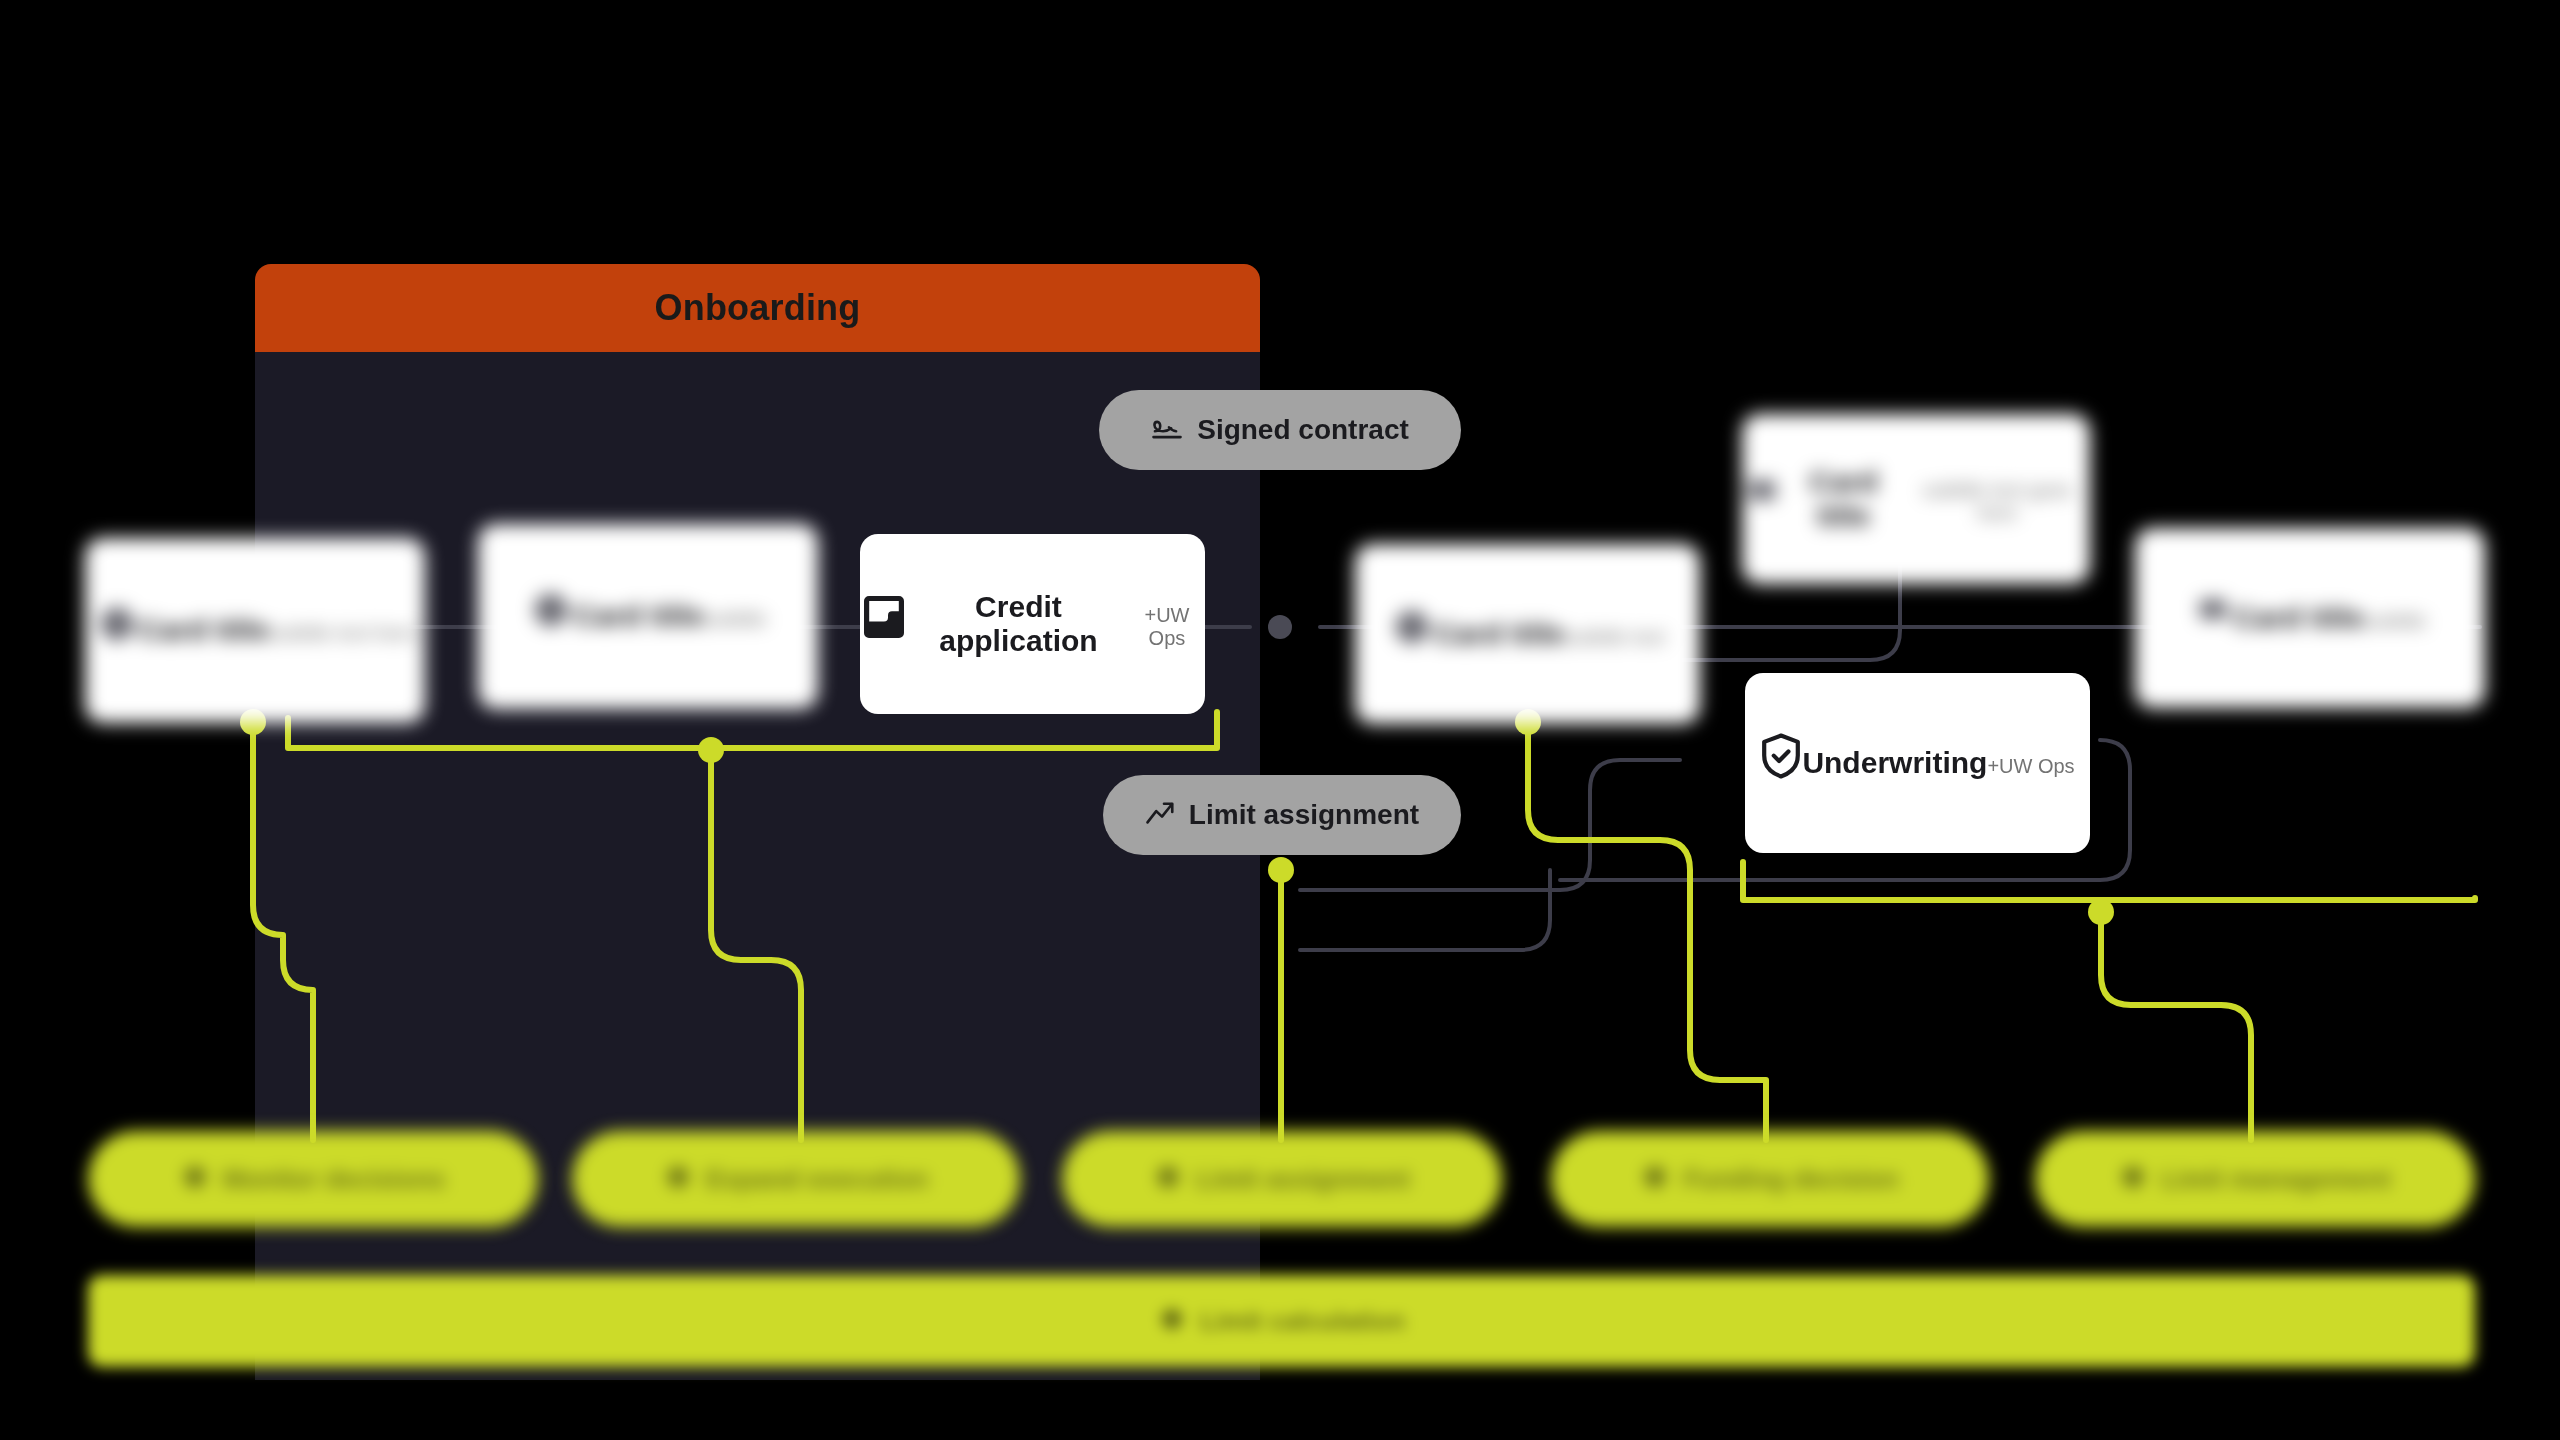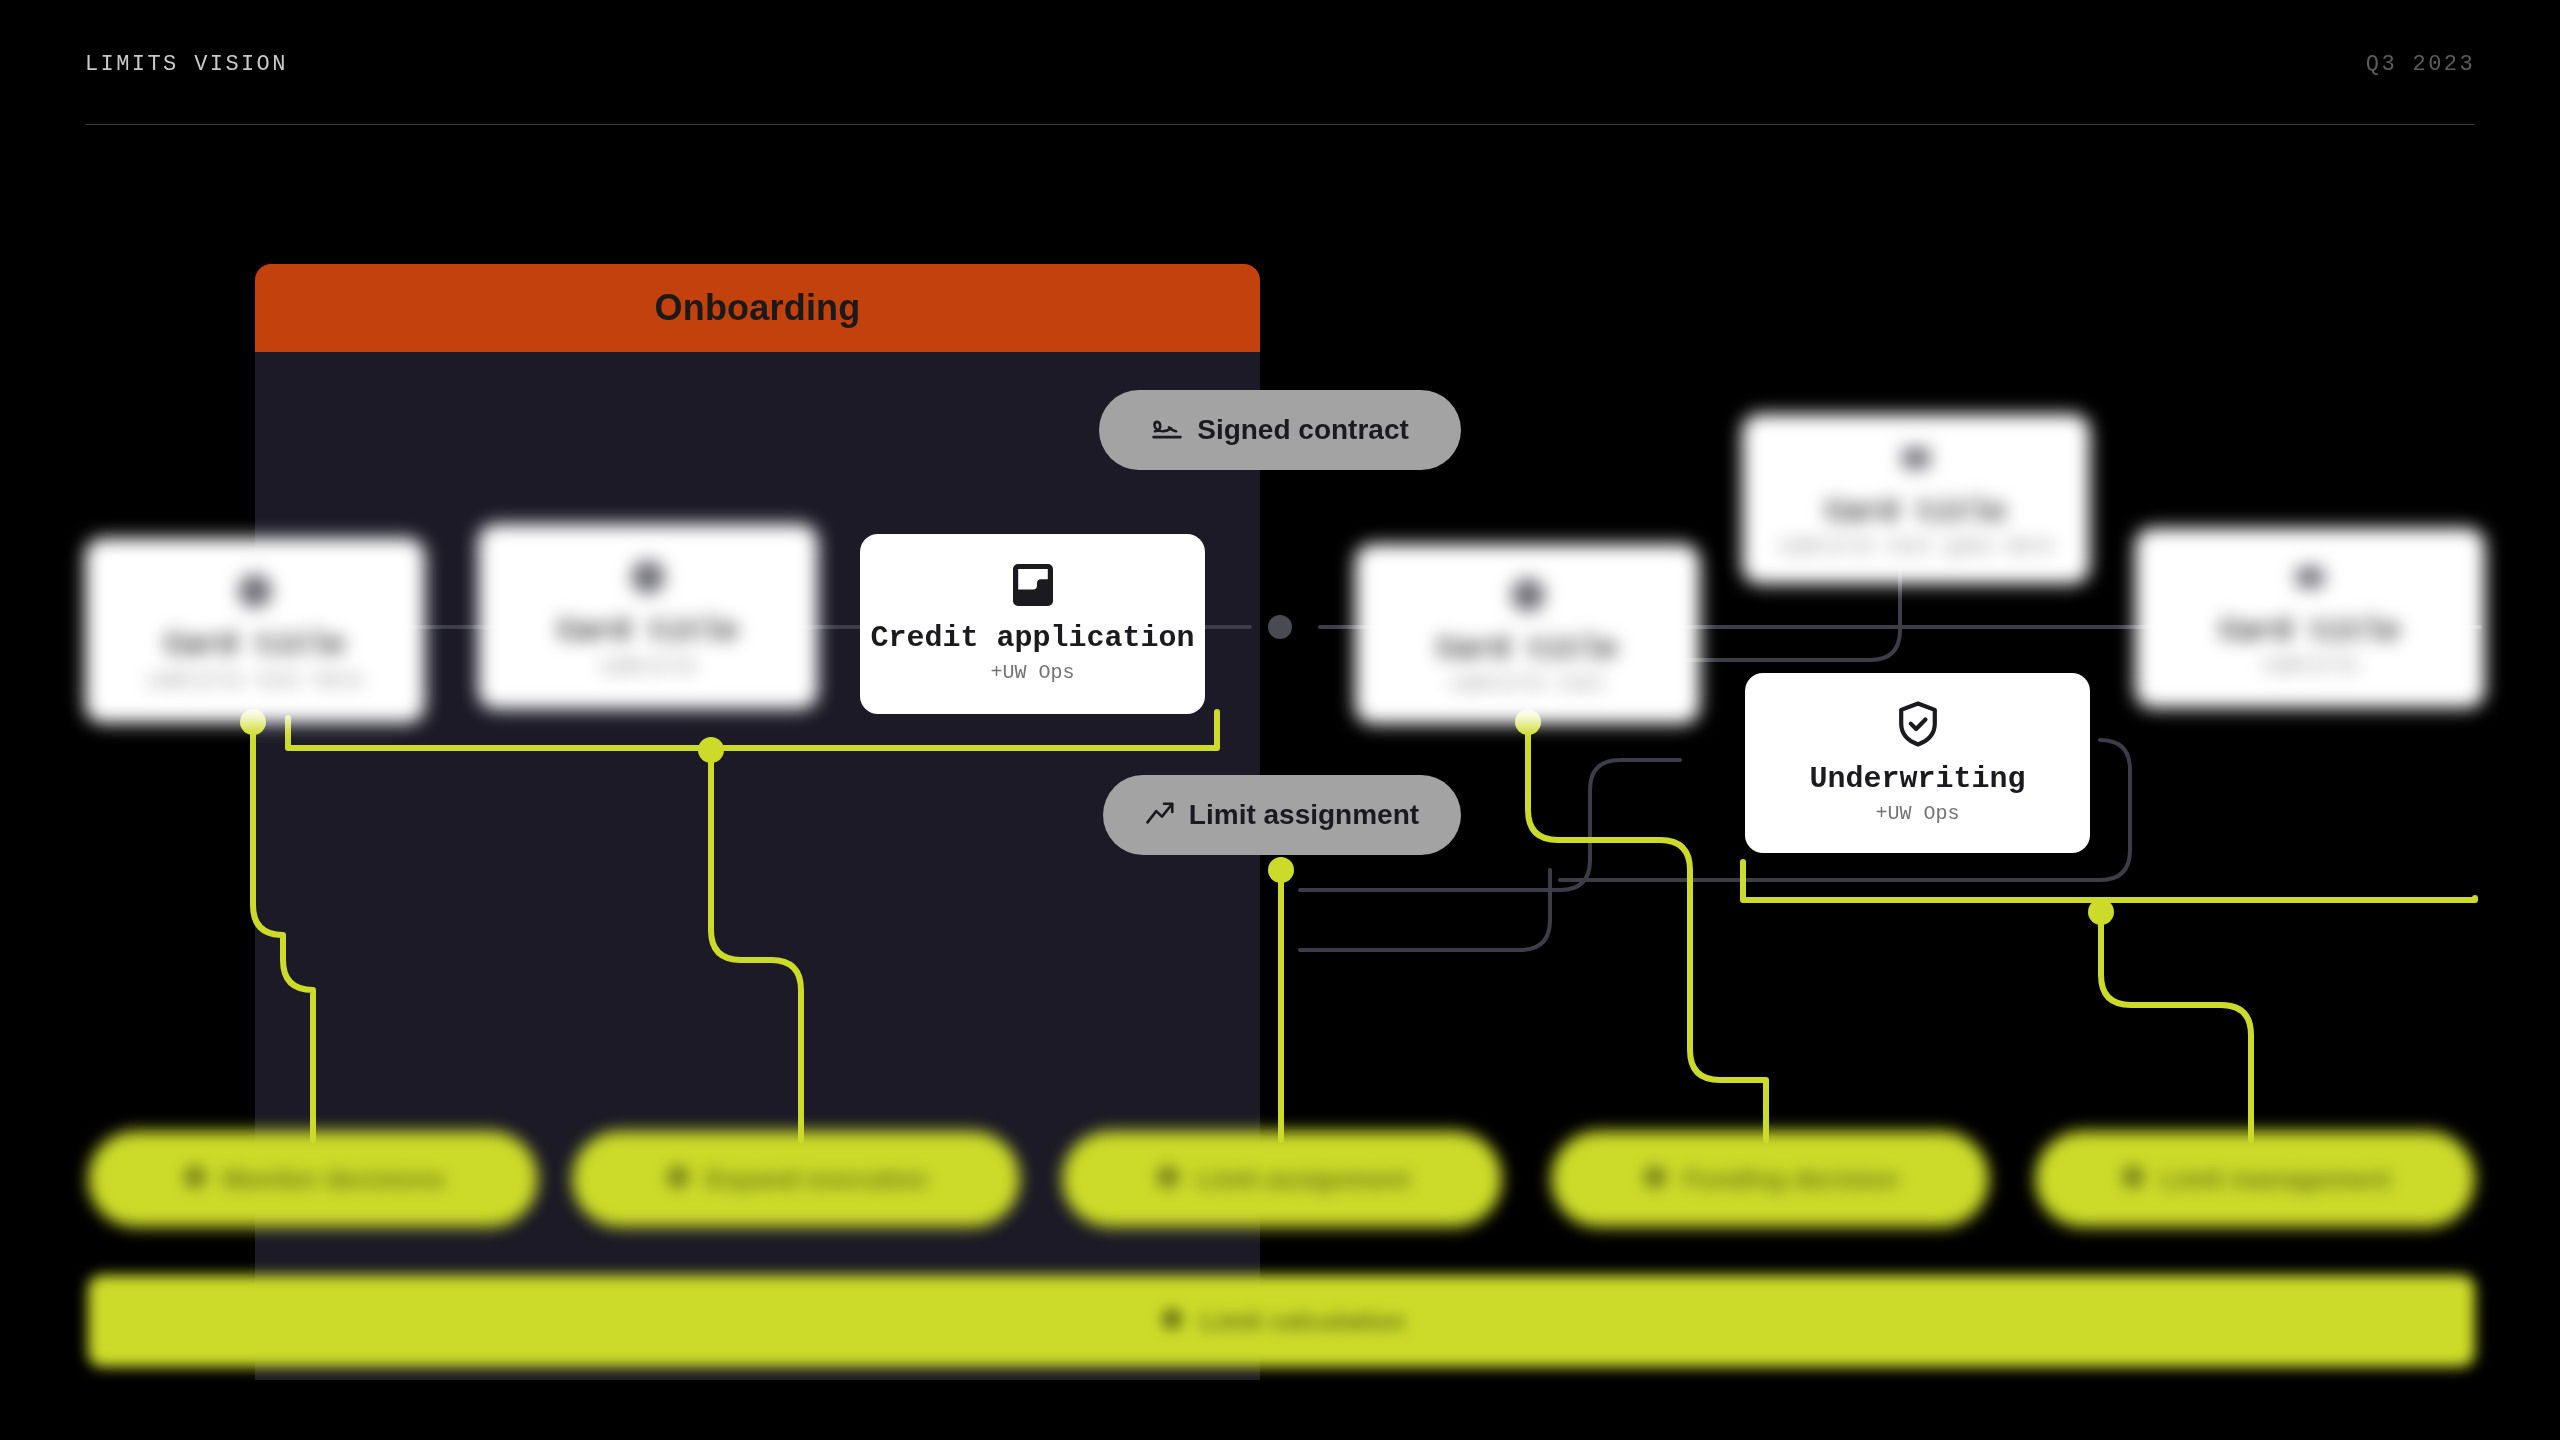--- a/index.html
+++ b/index.html
@@ -53,23 +53,22 @@
     position:absolute; left:1262px; top:264px; width:40px; height:1116px;
     background:#000;
   }
 
   
   svg.layer { position:absolute; left:0; top:0; width:2560px; height:1440px; pointer-events:none; }
 
   
   .card {
     position:absolute; background:#ffffff; border-radius:18px;
-    display:flex; flex-direction:column; align-items:center; justify-content:center;
+    display:flex; flex-direction:row; align-items:center; justify-content:center;
     text-align:center;
-    font-family:Liberation Mono, monospace;
   }
   .card .card-icon { display:block; margin-bottom:10px; }
   .card .card-title { font-size:30px; font-weight:700; color:#1b1b1f; line-height:1.15; }
   .card .card-sub   { font-size:20px; font-weight:400; color:#737373; margin-top:6px; }
   .card.blurred { filter: blur(9px); }
 
   
   .pill {
     position:absolute; background:#a3a3a3; border-radius:999px;
     display:flex; align-items:center; justify-content:center; gap:14px;
@@ -90,25 +89,20 @@
   }
   .lime-bar .lime-label { font-size:26px; font-weight:600; color:#6d7516; white-space:nowrap; }
 
   .ico { display:inline-block; vertical-align:middle; }
 </style>
 </head>
 <body>
 
 <div id="stage">
 
-  <div id="header">
-    <div id="header-title">LIMITS VISION</div>
-    <div id="header-period">Q3 2023</div>
-    <div id="header-rule"></div>
-  </div>
 
   <div class="column" id="col-onboarding">
     <div class="col-body"></div>
     <div class="col-head">
       <span class="col-head-label">Onboarding</span>
     </div>
   </div>
 
 
   <div id="seam"></div>

